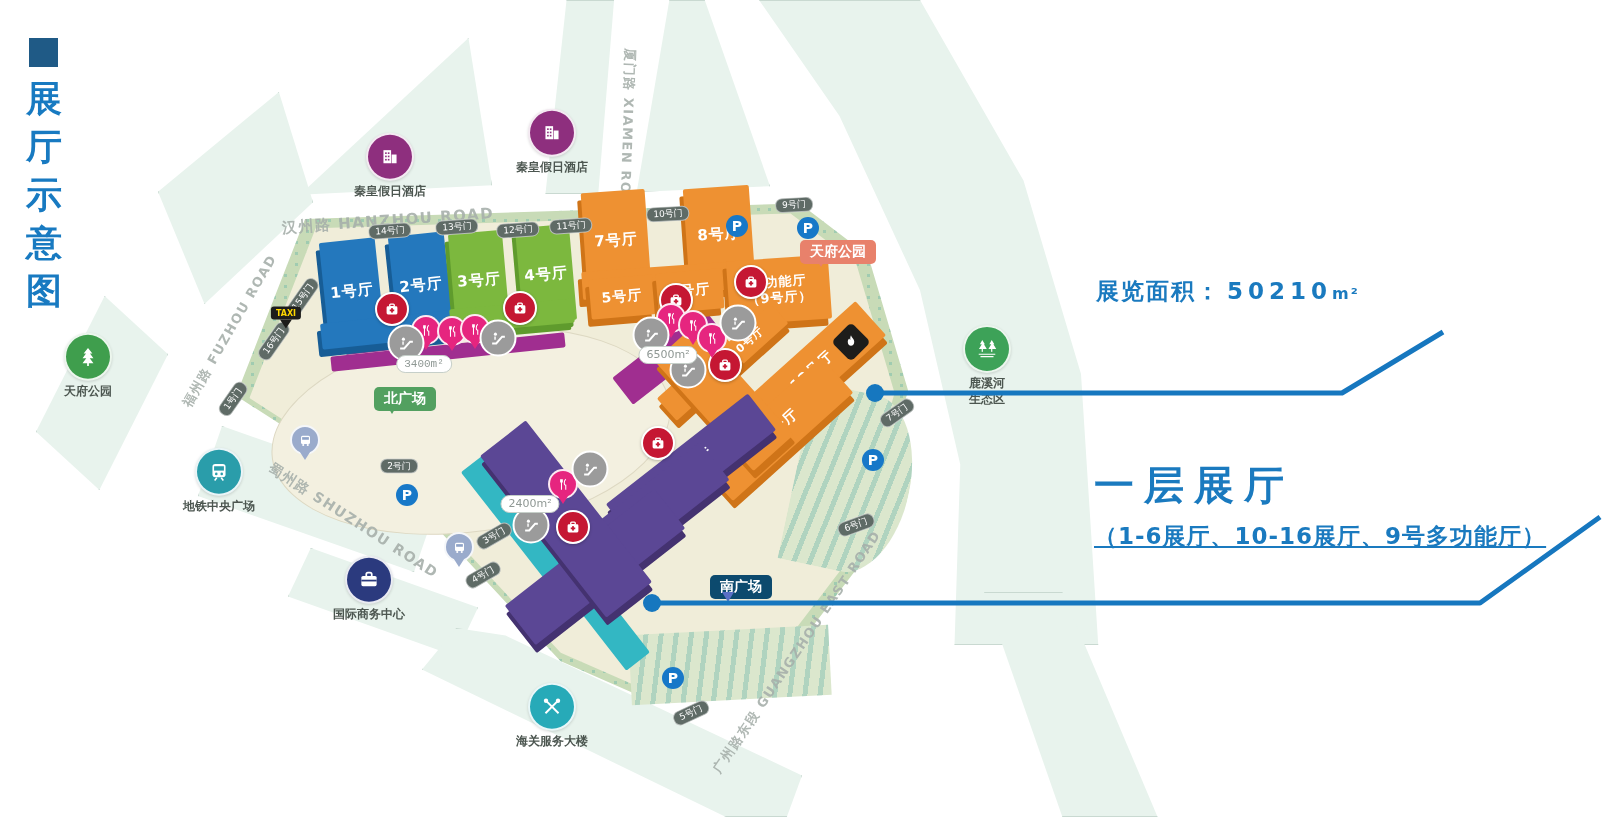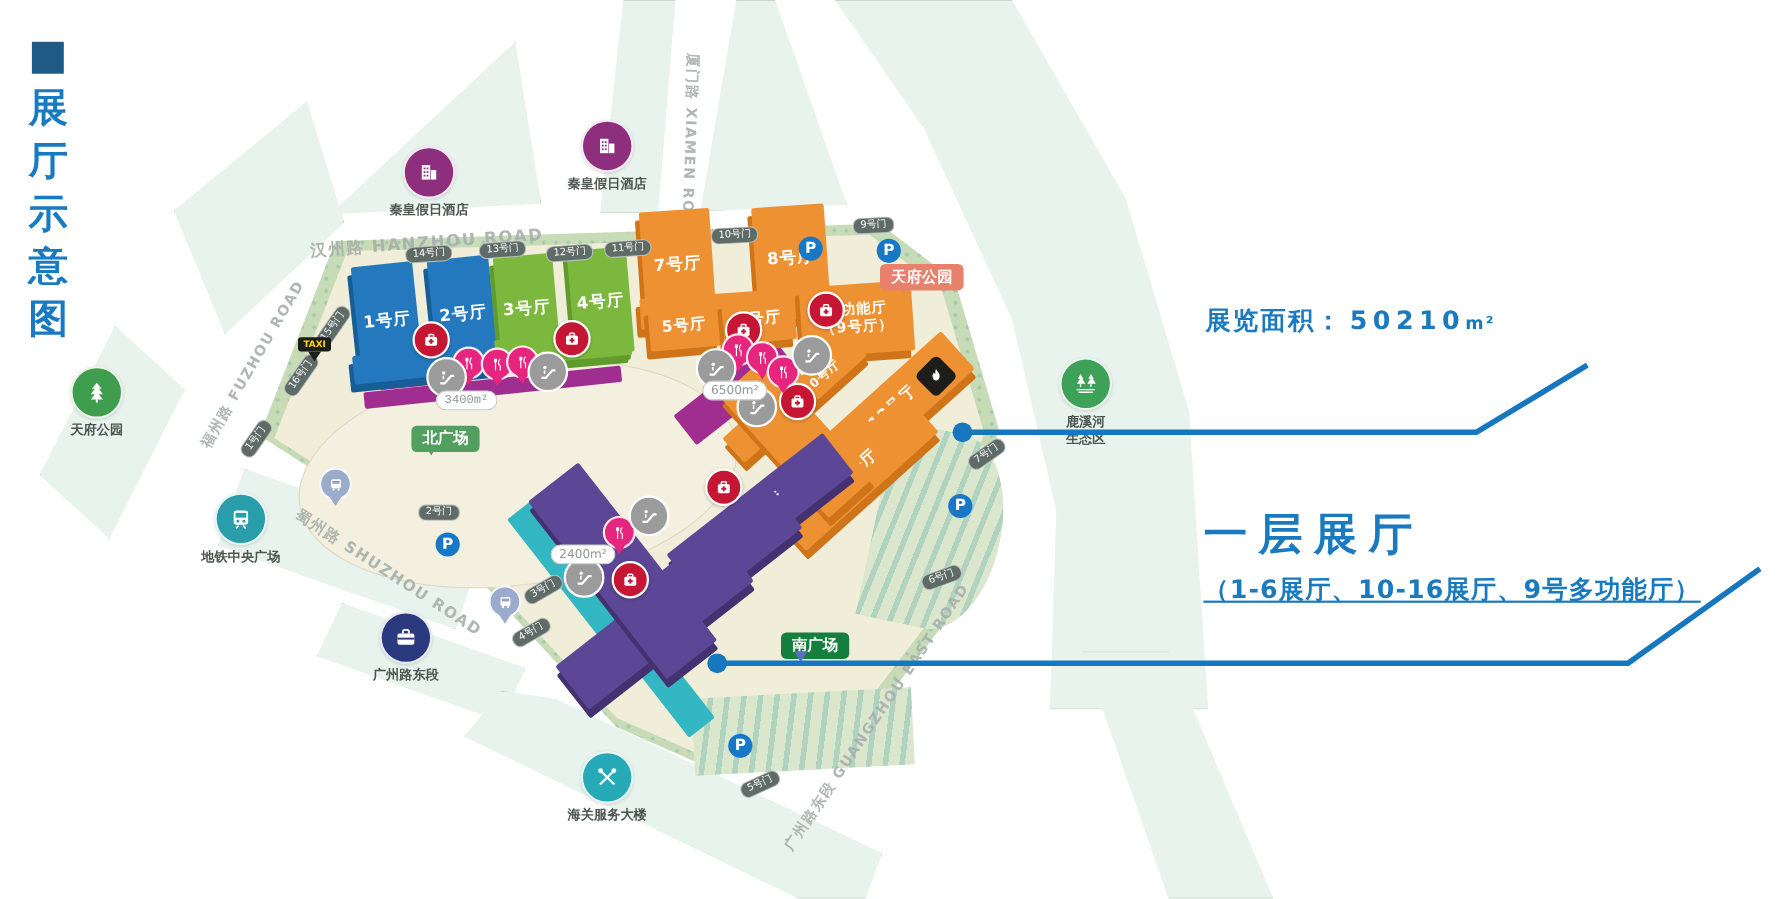--- a/index.html
+++ b/index.html
@@ -403,21 +403,21 @@
         <div class="poi-label">地铁中央广场</div>
       </div>
       <div class="poi" style="position: absolute; left: 369px; top: 589px; transform: translate(-50%, -50%) rotate(0deg);">
         <div class="poi-circle" style="background:#2b3a7e">
           <svg width="24" height="24" viewBox="0 0 22 22">
             <path d="M8.5 7.5V6a1.5 1.5 0 0 1 1.5-1.5h2A1.5 1.5 0 0 1 13.5 6v1.5" stroke="#fff" stroke-width="1.6" fill="none"></path>
             <rect x="4" y="7.5" width="14" height="9.5" rx="1.5" fill="#fff"></rect>
             <rect x="4" y="11" width="14" height="1.6" fill="#2b3a7e"></rect>
           </svg>
         </div>
-        <div class="poi-label">广州路东段</div>
+        <div class="poi-label">国际商务中心</div>
       </div>
       <div class="poi" style="position: absolute; left: 552px; top: 716px; transform: translate(-50%, -50%) rotate(0deg);">
         <div class="poi-circle" style="background:#27aab8">
           <svg width="24" height="24" viewBox="0 0 22 22">
             <path d="M5 17L17 5M5 5l12 12" stroke="#fff" stroke-width="1.8"></path>
             <circle cx="5.5" cy="5.5" r="2" fill="#fff"></circle>
             <circle cx="16.5" cy="5.5" r="2" fill="#fff"></circle>
           </svg>
         </div>
         <div class="poi-label">海关服务大楼</div>
@@ -430,21 +430,21 @@
               <path d="M15 3.5l2.2 3.6h-.8l2.4 3.9h-6.6l2.4-3.9h-1.6z"></path>
               <rect x="6.5" y="11" width="1" height="2.5"></rect>
               <rect x="14.5" y="11" width="1" height="2.5"></rect>
             </g>
             <path d="M4 15.5h14M5.5 17.5h11" stroke="#fff" stroke-width="1"></path>
           </svg>
         </div>
         <div class="poi-label">鹿溪河<br>生态区</div>
       </div>
       <div class="bubble" style="position: absolute; left: 405px; top: 399px; transform: translate(-50%, -50%) rotate(0deg); --c: #52a060; background: rgb(82, 160, 96);">北广场</div>
-      <div class="bubble" style="position: absolute; left: 741px; top: 587px; transform: translate(-50%, -50%) rotate(0deg); --c: #5a6fc5; background: #15803d;">南广场</div>
+      <div class="bubble" style="position: absolute; left: 741px; top: 587px; transform: translate(-50%, -50%) rotate(0deg); --c: #5a6fc5; background: #0c4a6e;">南广场</div>
       <div class="bubble" style="position: absolute; left: 838px; top: 252px; transform: translate(-50%, -50%) rotate(0deg); --c: #e8816b; background: rgb(232, 129, 107);">天府公园</div>
       <div class="pill" style="position: absolute; left: 424px; top: 364px; transform: translate(-50%, -50%) rotate(0deg); font-family: Liberation Mono, monospace;">3400m²</div>
       <div class="pill" style="position: absolute; left: 668px; top: 355px; transform: translate(-50%, -50%) rotate(0deg);">6500m²</div>
       <div class="pill" style="position: absolute; left: 530px; top: 504px; transform: translate(-50%, -50%) rotate(0deg);">2400m²</div>
       <div class="road" style="position: absolute; left: 388px; top: 221px; transform: translate(-50%, -50%) rotate(-4deg); font-size: 15px;">汉州路 HANZHOU ROAD</div>
       <div class="road" style="position: absolute; left: 230px; top: 331px; transform: translate(-50%, -50%) rotate(-60deg); font-size: 13px;">福州路 FUZHOU ROAD</div>
       <div class="road" style="position: absolute; left: 627px; top: 133px; transform: translate(-50%, -50%) rotate(92deg); font-size: 13px;">厦门路 XIAMEN ROAD</div>
       <div class="road" style="position: absolute; left: 353px; top: 521px; transform: translate(-50%, -50%) rotate(33deg); font-size: 14px;">蜀州路 SHUZHOU ROAD</div>
       <div class="road" style="position: absolute; left: 797px; top: 652px; transform: translate(-50%, -50%) rotate(-56deg); font-size: 13px;">广州路东段 GUANGZHOU EAST ROAD</div>
     </div>

